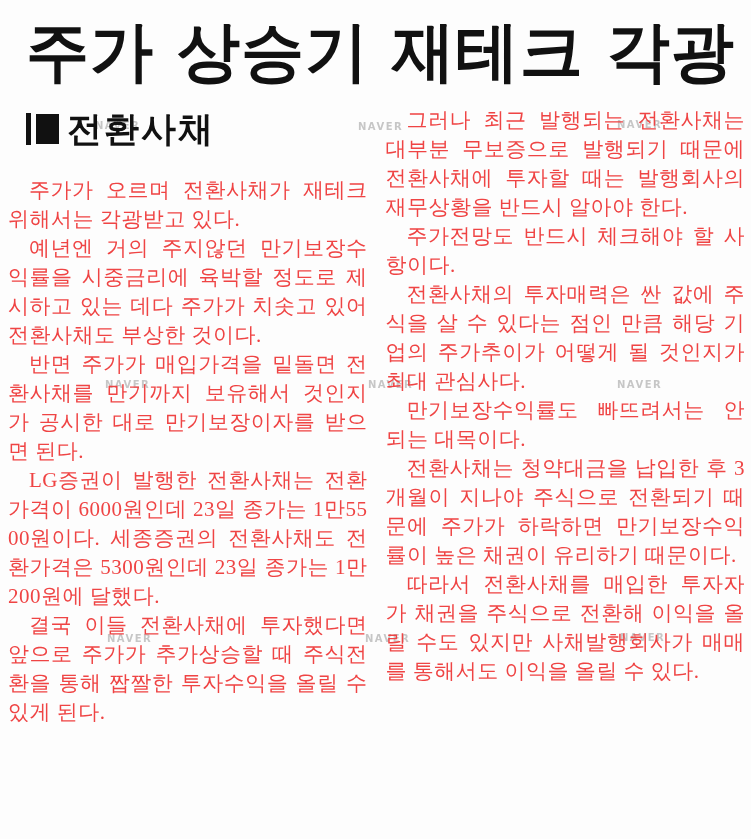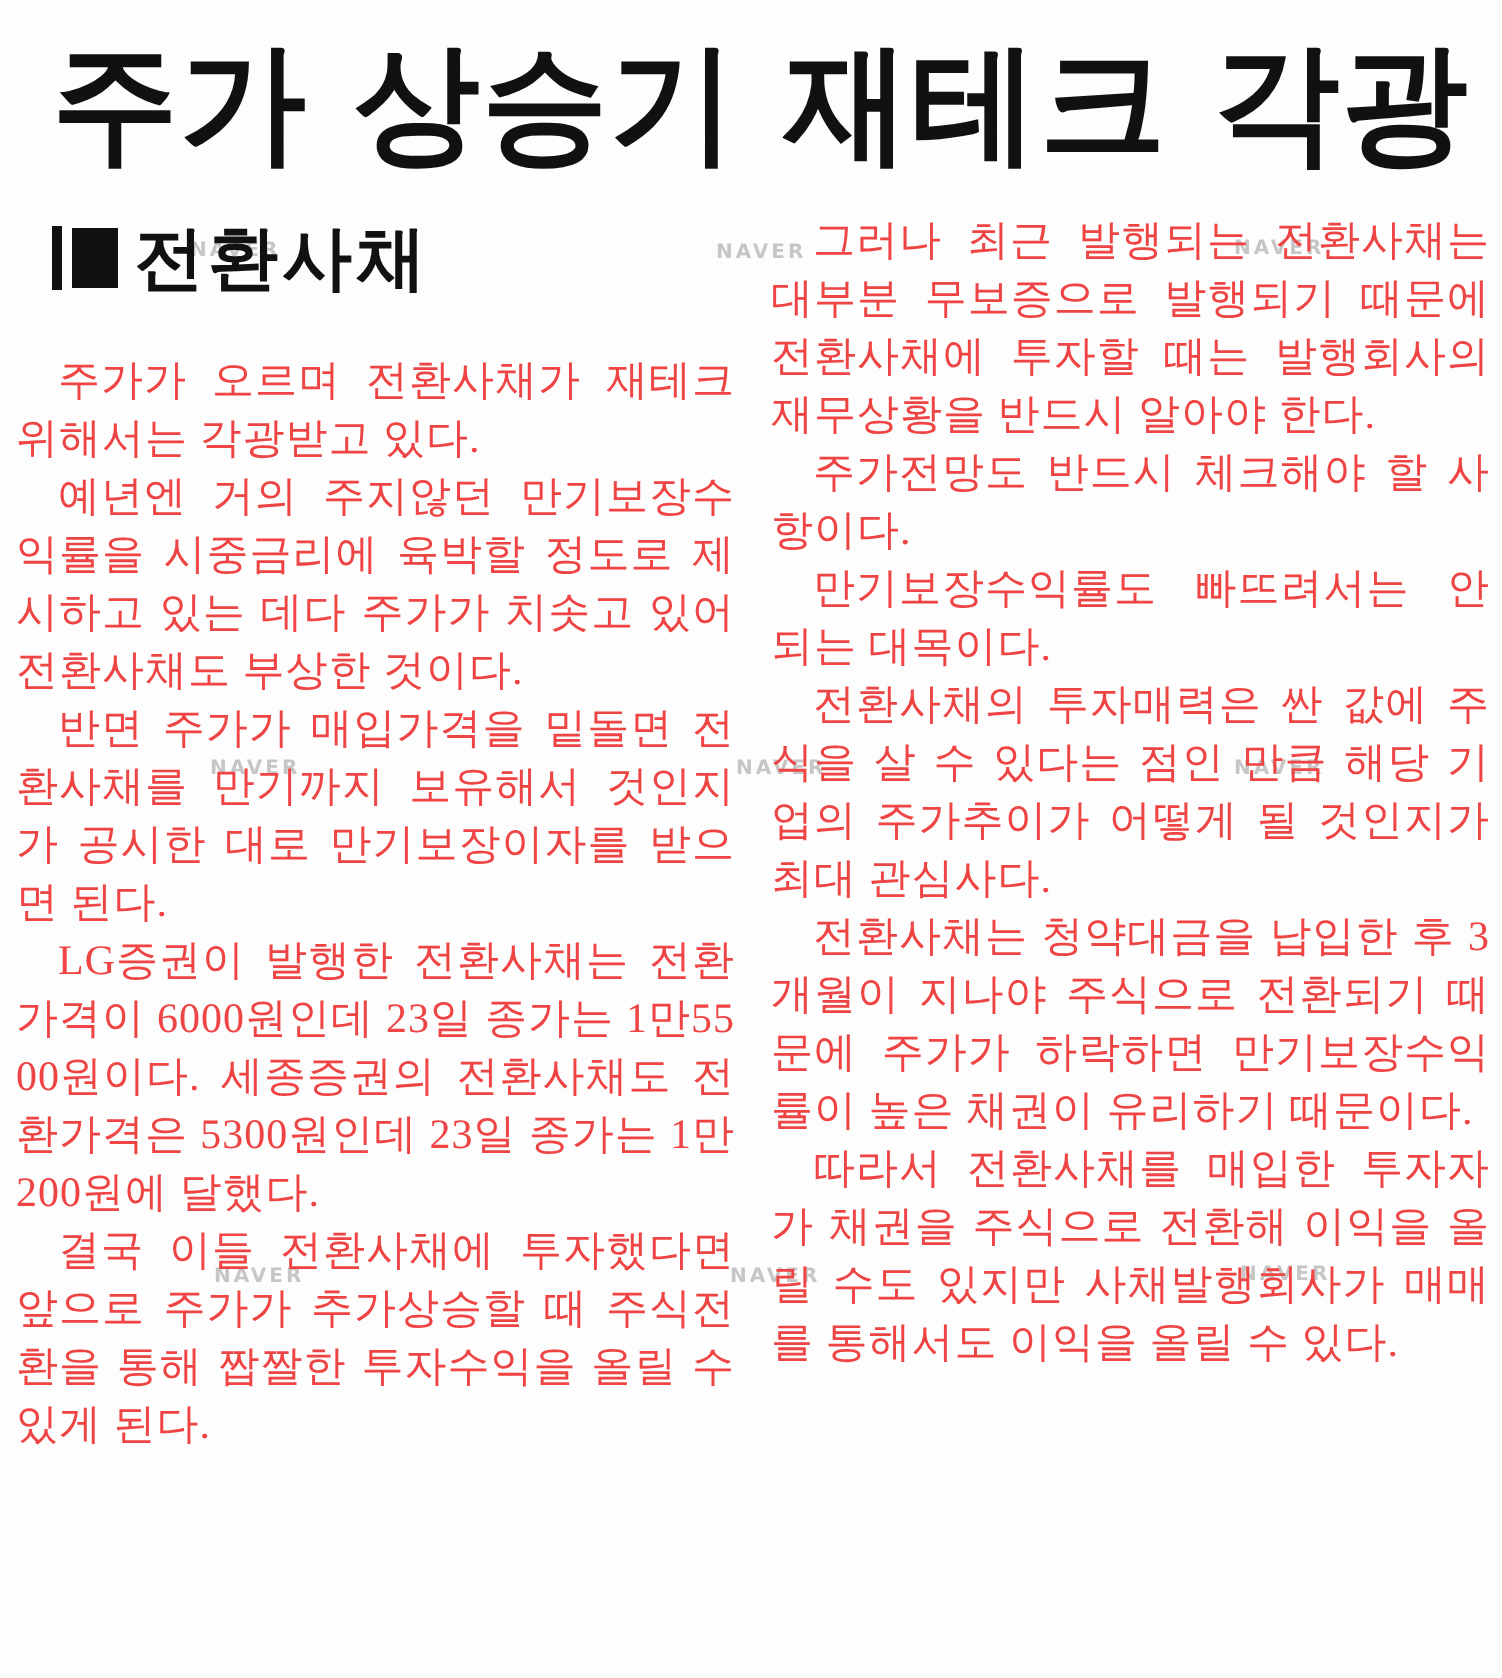--- a/index.html
+++ b/index.html
@@ -111,19 +111,19 @@
     <p>주가가 오르며 전환사채가 재테크 위해서는 각광받고 있다.</p>
     <p>예년엔 거의 주지않던 만기보장수익률을 시중금리에 육박할 정도로 제시하고 있는 데다 주가가 치솟고 있어 전환사채도 부상한 것이다.</p>
     <p>반면 주가가 매입가격을 밑돌면 전환사채를 만기까지 보유해서 것인지가 공시한 대로 만기보장이자를 받으면 된다.</p>
     <p>LG증권이 발행한 전환사채는 전환가격이 6000원인데 23일 종가는 1만5500원이다. 세종증권의 전환사채도 전환가격은 5300원인데 23일 종가는 1만200원에 달했다.</p>
     <p>결국 이들 전환사채에 투자했다면 앞으로 주가가 추가상승할 때 주식전환을 통해 짭짤한 투자수익을 올릴 수 있게 된다.</p>
   </div>
 
   <div class="col">
     <p>그러나 최근 발행되는 전환사채는 대부분 무보증으로 발행되기 때문에 전환사채에 투자할 때는 발행회사의 재무상황을 반드시 알아야 한다.</p>
     <p>주가전망도 반드시 체크해야 할 사항이다.</p>
+    <p>전환사채의 투자매력은 싼 값에 주식을 살 수 있다는 점인 만큼 해당 기업의 주가추이가 어떻게 될 것인지가 최대 관심사다.</p>
     <p>만기보장수익률도 빠뜨려서는 안 되는 대목이다.</p>
-    <p>전환사채의 투자매력은 싼 값에 주식을 살 수 있다는 점인 만큼 해당 기업의 주가추이가 어떻게 될 것인지가 최대 관심사다.</p>
     <p>전환사채는 청약대금을 납입한 후 3개월이 지나야 주식으로 전환되기 때문에 주가가 하락하면 만기보장수익률이 높은 채권이 유리하기 때문이다.</p>
     <p>따라서 전환사채를 매입한 투자자가 채권을 주식으로 전환해 이익을 올릴 수도 있지만 사채발행회사가 매매를 통해서도 이익을 올릴 수 있다.</p>
   </div>
 
 </div>
 
 </body></html>

